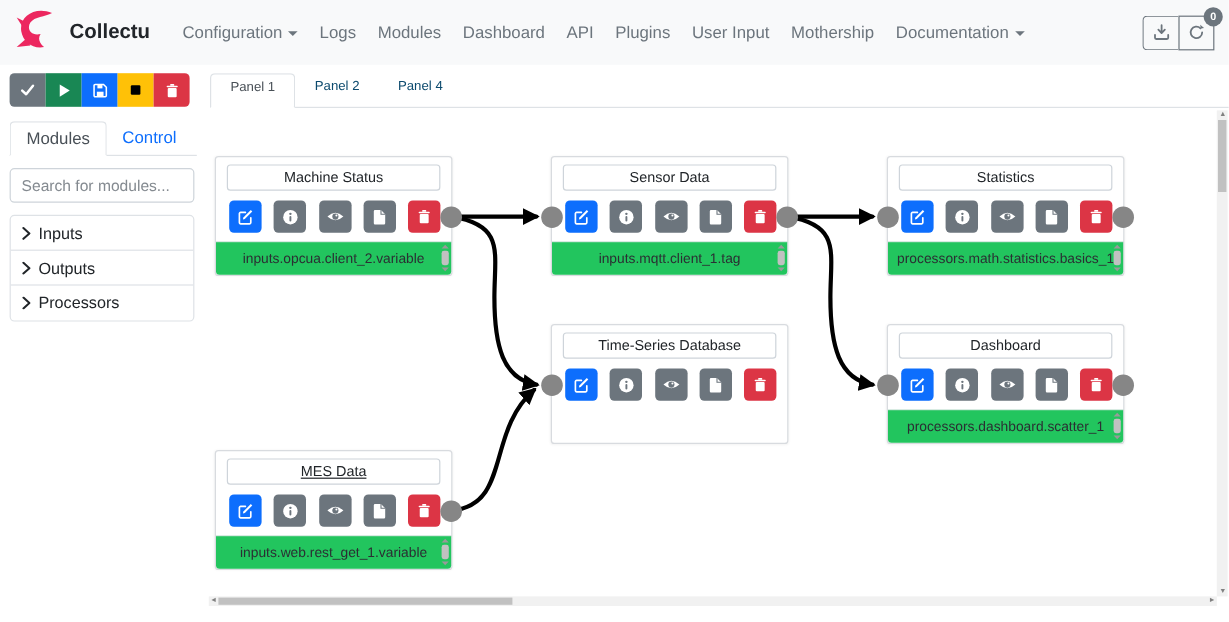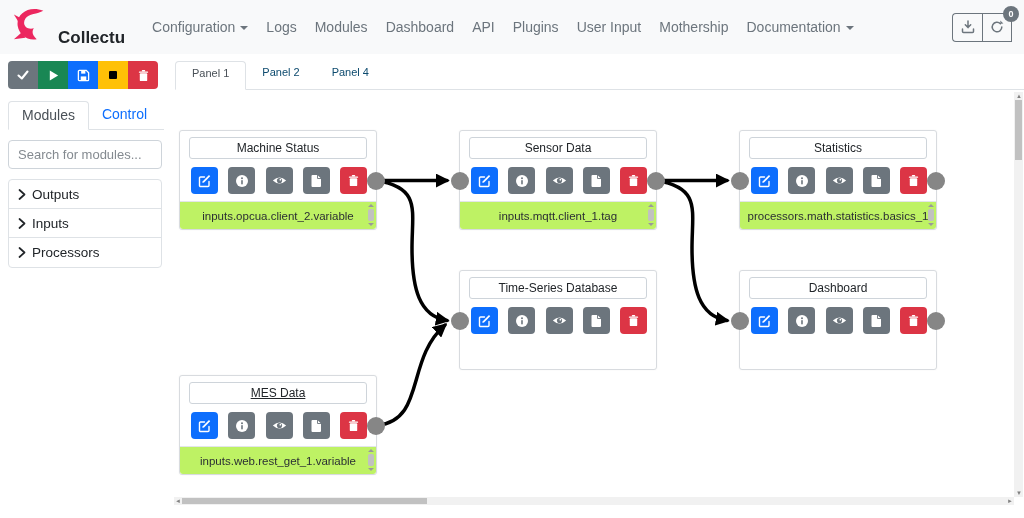--- a/index.html
+++ b/index.html
@@ -1,21 +1,21 @@
 <!DOCTYPE html>
 <html><head>
 <meta charset="utf-8">
 <style>
   * { margin:0; padding:0; box-sizing:border-box; }
   html,body { width:1024px; height:518px; overflow:hidden; }
   body { font-family:"Liberation Sans","DejaVu Sans",sans-serif; background:#fff; color:#212529; position:relative; }
 
   
   .navbar { position:absolute; left:0; top:0; width:1024px; height:54px; background:#f8f9fa; display:flex; align-items:center; padding:0 12px; }
-  .brand { display:flex; align-items:flex-end; gap:8px; margin-right:18px; cursor:pointer; }
+  .brand { display:flex; align-items:center; gap:8px; margin-right:18px; cursor:pointer; }
   .brand-name { font-weight:bold; font-size:17px; color:#212529; }
   .nav-links { display:flex; align-items:center; }
   .nav-link { font-size:14px; color:#6c757d; padding:8px 9px; cursor:pointer; white-space:nowrap; display:flex; align-items:center; gap:5px; }
   .caret { width:0; height:0; border-left:4px solid transparent; border-right:4px solid transparent; border-top:4px solid #6c757d; margin-top:2px; }
   .nav-right { margin-left:auto; position:relative; display:flex; }
   .btn-outline { width:30px; height:29px; border:1px solid #6c757d; background:#f8f9fa; display:flex; align-items:center; justify-content:center; cursor:pointer; }
   .btn-outline:first-child { border-radius:4px 0 0 4px; border-right:none; }
   .btn-outline:last-child { border-radius:0 4px 4px 0; }
   .badge { position:absolute; top:-7px; right:-7px; width:16px; height:16px; border-radius:50%; background:#6c757d; color:#fff; font-size:9px; display:flex; align-items:center; justify-content:center; font-weight:bold; }
 
@@ -44,21 +44,21 @@
 
   
   .canvas { position:absolute; left:174px; top:90px; width:849px; height:415px; background:#fff; }
   .wires { position:absolute; left:0; top:0; width:849px; height:415px; pointer-events:none; }
 
   .node { position:absolute; width:198px; height:100px; background:#fff; border:1px solid #d8dbdf; border-radius:3px; box-shadow:0 0 2px rgba(0,0,0,.05); }
   .node-title { display:block; margin:6px auto 0; width:178px; height:22px; border:1px solid #ced4da; border-radius:3px; font-size:12px; text-align:center; color:#212529; font-family:inherit; background:#fff; }
   .node-btns { position:absolute; left:0; top:36px; width:198px; height:28px; display:flex; justify-content:space-between; padding:0 11px; }
   .nbtn { width:27px; height:27px; border:none; border-radius:4px; display:flex; align-items:center; justify-content:center; cursor:pointer; }
   .nbtn.blue { background:#0d6efd; } .nbtn.gray { background:#6c757d; } .nbtn.red { background:#dc3545; }
-  .node-footer { position:absolute; left:0; bottom:0; width:196px; height:28px; background:#bef264; border-top:1px solid #e3e6e9; border-radius:0 0 3px 3px; display:flex; align-items:center; justify-content:center; font-size:11.5px; color:#2b2f33; }
+  .node-footer { position:absolute; left:0; bottom:0; width:196px; height:28px; background:#22c55e; border-top:1px solid #e3e6e9; border-radius:0 0 3px 3px; display:flex; align-items:center; justify-content:center; font-size:11.5px; color:#2b2f33; }
   .mini-sb { position:absolute; right:2px; bottom:3px; width:7px; height:22px; display:flex; flex-direction:column; align-items:center; justify-content:space-between; }
   .mini-sb .tri-u { width:0;height:0;border-left:3px solid transparent;border-right:3px solid transparent;border-bottom:3px solid #999; }
   .mini-sb .tri-d { width:0;height:0;border-left:3px solid transparent;border-right:3px solid transparent;border-top:3px solid #999; }
   .mini-sb .thumb { width:6px; height:12px; background:#c1c1c1; border-radius:2px; }
   .port { position:absolute; width:18px; height:18px; border-radius:50%; background:#868686; top:41px; }
   .port.in { left:-9px; } .port.out { right:-9px; }
 
   
   .n0 { left:5px;  top:40px; }
   .n1 { left:285px; top:40px; }
@@ -157,27 +157,27 @@
 <div class="side-tabs">
   <span class="side-tab active">Modules</span>
   <span class="side-tab link">Control</span>
 </div>
 <input class="search-box" placeholder="Search for modules..." style="">
 <div class="module-list">
   <div class="module-item">
     <svg width="8" height="11" viewBox="0 0 8 11">
         <path d="M1.5 1 L6.5 5.5 L1.5 10" stroke="#212529" stroke-width="1.7" fill="none" stroke-linecap="round" stroke-linejoin="round"></path>
       </svg>
-    <span>Outputs</span>
+    <span>Inputs</span>
   </div>
   <div class="module-item">
     <svg width="8" height="11" viewBox="0 0 8 11">
         <path d="M1.5 1 L6.5 5.5 L1.5 10" stroke="#212529" stroke-width="1.7" fill="none" stroke-linecap="round" stroke-linejoin="round"></path>
       </svg>
-    <span>Inputs</span>
+    <span>Outputs</span>
   </div>
   <div class="module-item">
     <svg width="8" height="11" viewBox="0 0 8 11">
         <path d="M1.5 1 L6.5 5.5 L1.5 10" stroke="#212529" stroke-width="1.7" fill="none" stroke-linecap="round" stroke-linejoin="round"></path>
       </svg>
     <span>Processors</span>
   </div>
 </div>
 
 <div class="panel-tabs">
@@ -417,20 +417,28 @@
           </svg>
         </button>
       <button class="nbtn red">
           <svg width="13" height="13" viewBox="0 0 14 14">
             <rect x="3" y="4.6" width="8" height="8.4" rx="1" fill="#fff"></rect>
             <rect x="2" y="2.6" width="10" height="1.5" rx="0.7" fill="#fff"></rect>
             <rect x="5.2" y="1" width="3.6" height="1.6" rx="0.5" fill="#fff"></rect>
           </svg>
         </button>
     </div>
+    <div class="node-footer">
+        <span>processors.dashboard.scatter_1</span>
+      <span class="mini-sb">
+          <span class="tri-u"></span>
+          <span class="thumb"></span>
+          <span class="tri-d"></span>
+        </span>
+    </div>
     <span class="port in"></span>
     <span class="port out"></span>
   </div>
 
   <div class="node n5">
     <input class="node-title" readonly="" value="MES Data" style="">
     <div class="node-btns">
       <button class="nbtn blue">
           <svg width="14" height="14" viewBox="0 0 14 14">
             <path d="M11 7.5 V11.5 a1 1 0 0 1 -1 1 H2.5 a1 1 0 0 1 -1 -1 V4 a1 1 0 0 1 1 -1 H6.5" stroke="#fff" stroke-width="1.4" fill="none" stroke-linecap="round"></path>

